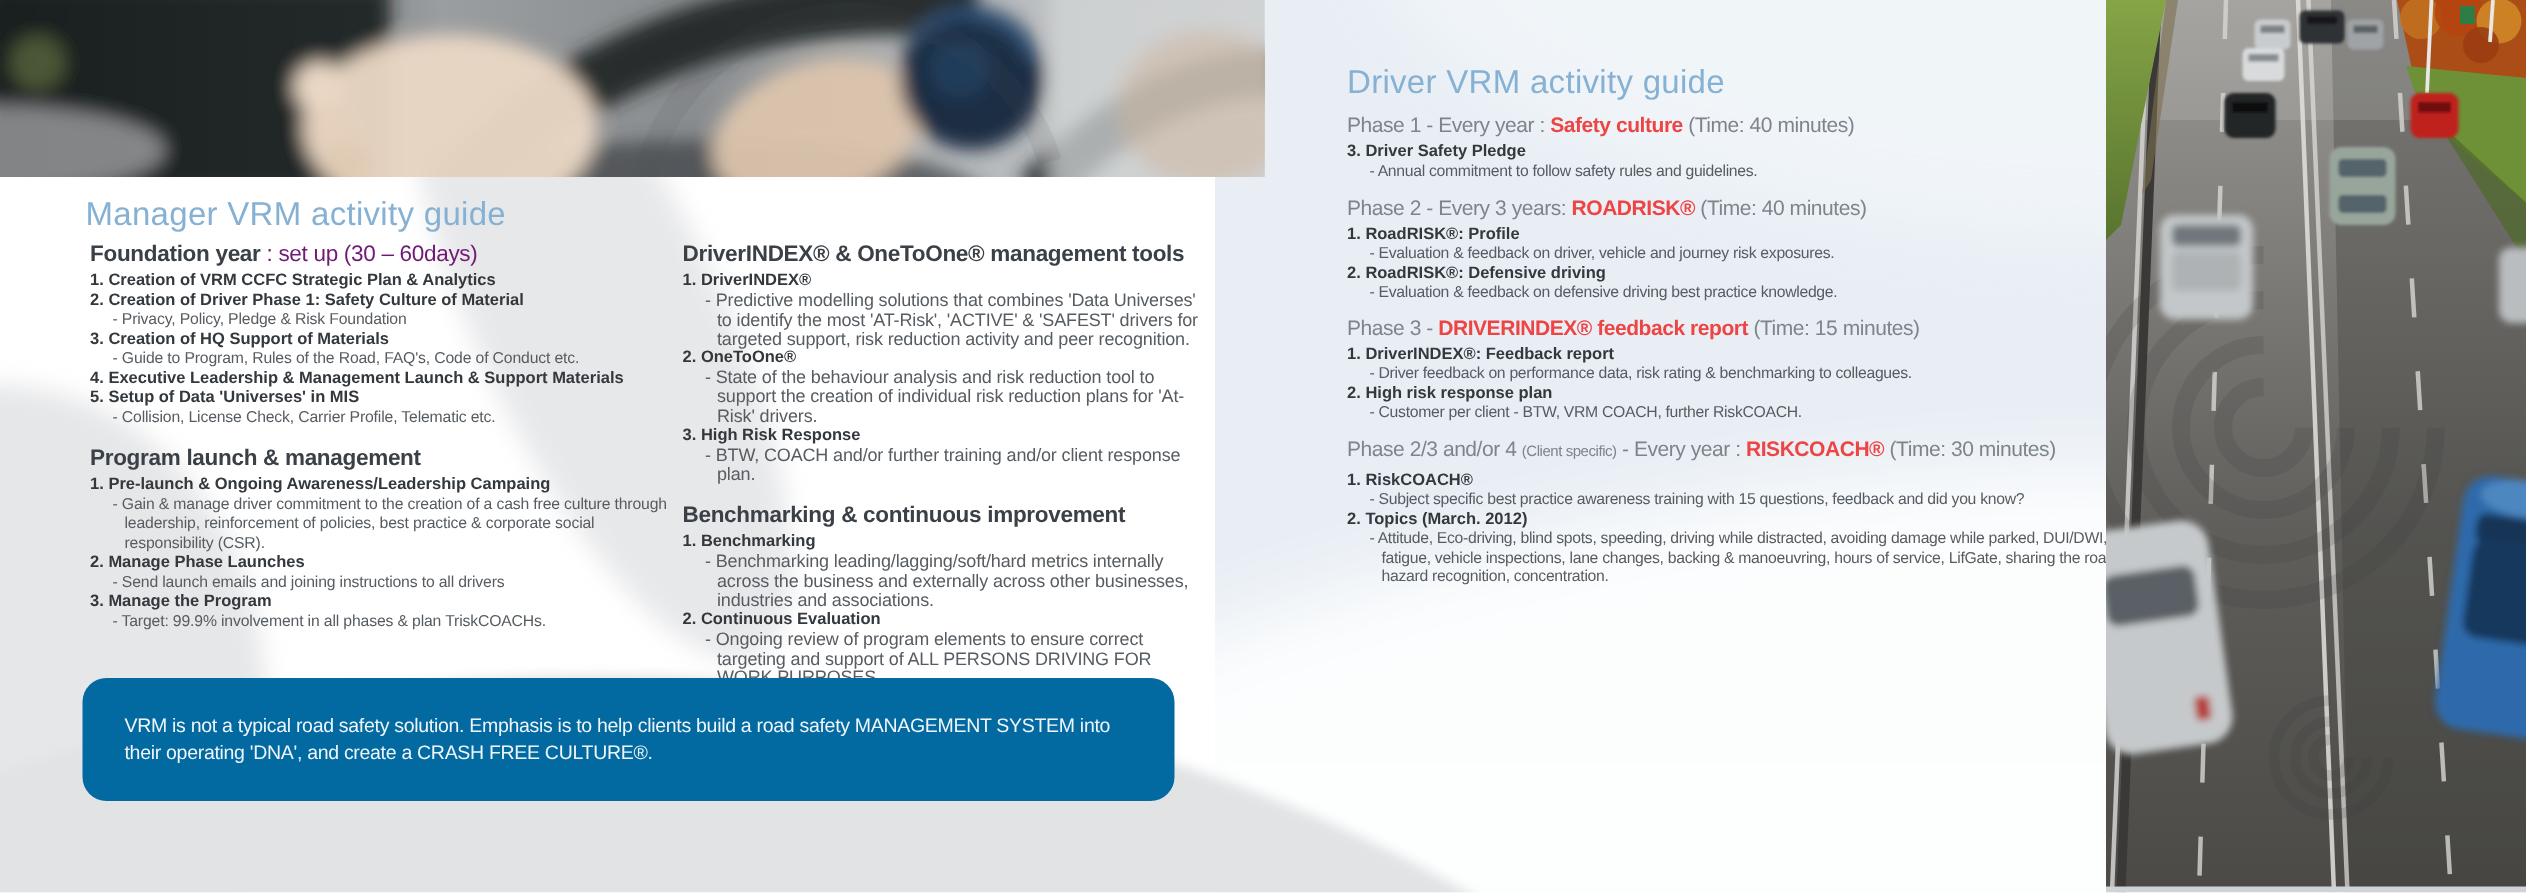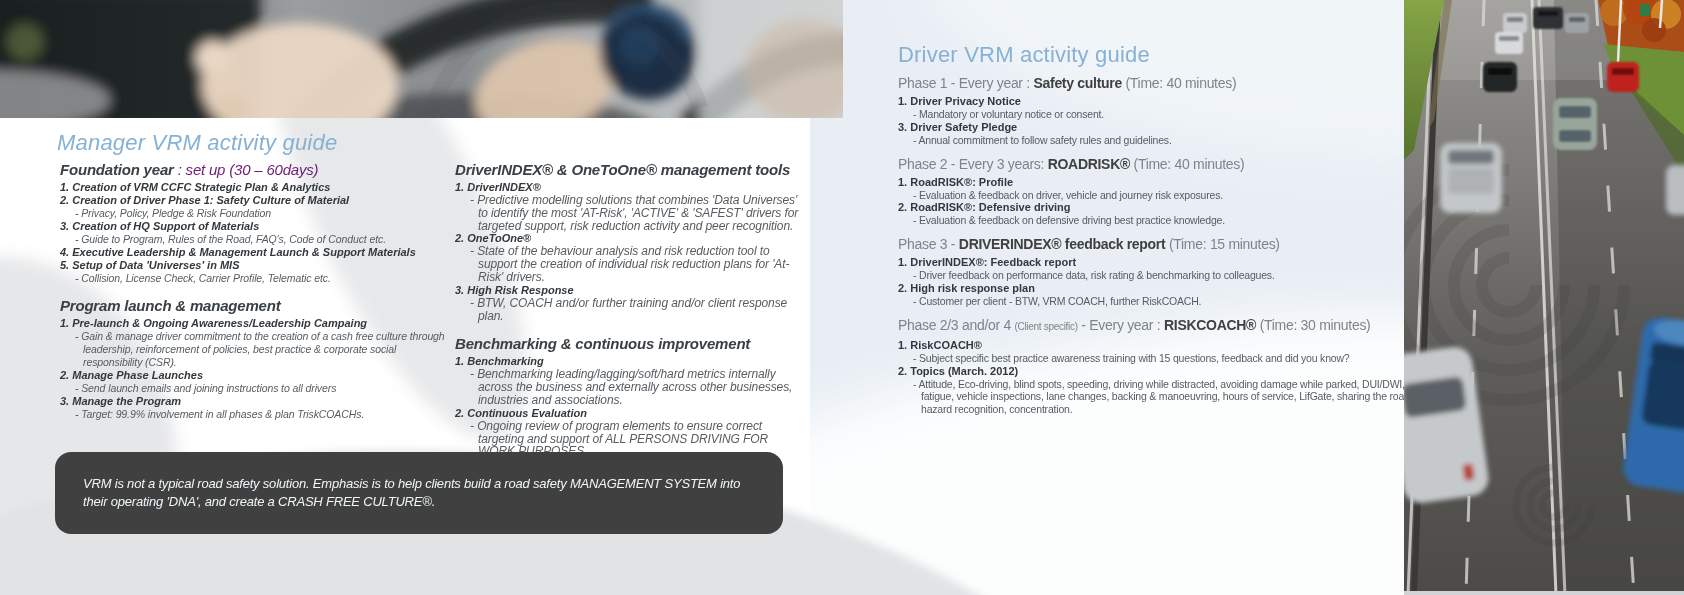--- a/index.html
+++ b/index.html
@@ -3,44 +3,44 @@
 <meta charset="utf-8">
 <style>
   html,body{margin:0;padding:0;background:#fff;}
   .page{position:relative;width:1684px;height:595px;background:#fff;overflow:hidden;
         font-family:"Liberation Sans",sans-serif;color:#3a4045;}
   .bg-layer{position:absolute;left:0;top:0;z-index:0;}
   .photo{position:absolute;z-index:3;}
   .wheel-photo{left:0;top:0;}
   .road-photo{left:1404px;top:0;}
   
-  .left-panel{position:absolute;left:0;top:0;width:810px;height:426px;z-index:2;font-style:italic;}
+  .left-panel{position:absolute;left:0;top:0;width:810px;height:426px;z-index:2;}
   .right-panel{position:absolute;left:810px;top:0;width:594px;height:595px;z-index:2;text-decoration:underline;}
   .panel-title{position:absolute;margin:0;font-size:22px;font-weight:400;color:#86b1d3;letter-spacing:.2px;}
   .left-panel .panel-title{left:57px;top:130px;}
   .right-panel .panel-title{left:88px;top:42px;}
   .col{position:absolute;top:161px;}
   .col1{left:60px;width:392px;}
   .col2{left:455px;width:350px;}
   .block{margin-bottom:13px;}
   .block-heading{margin:0 0 3px 0;font-size:15px;line-height:17px;font-weight:700;color:#3a4045;letter-spacing:-.2px;}
   .h-rest{font-weight:400;color:#701a75;}
   .item-title{font-size:11px;font-weight:700;color:#33383d;line-height:13px;}
   .sub{font-size:10.5px;color:#565c61;line-height:12.8px;padding-left:23px;text-indent:-8px;letter-spacing:-.1px;}
   .col2 .sub{font-size:12px;}
   
-  .callout{position:absolute;left:55px;top:452px;width:728px;height:82px;background:#404040;
+  .callout{position:absolute;left:55px;top:452px;width:728px;height:82px;background:#0369a1;
            border-radius:16px;display:flex;align-items:center;z-index:2;}
   .callout p{margin:0;padding:0 28px;font-size:13px;line-height:18.5px;color:#eff6fa;letter-spacing:-.2px;}
   
   .right-content{position:absolute;left:88px;top:74px;width:516px;}
   .phase{margin-bottom:8px;}
   .phase-heading{margin:0 0 3px 0;font-size:14px;line-height:18px;font-weight:400;color:#7d858b;
                  letter-spacing:-.3px;white-space:nowrap;}
-  .ph-strong{font-weight:700;color:#404040;}
+  .ph-strong{font-weight:700;color:#ef4444;}
   .ph-note{font-size:10px;}
   .right-content .sub{letter-spacing:-.2px;}
 </style>
 </head>
 <body>
 
 <div class="page">
 
   <svg class="bg-layer" width="1684" height="595" viewBox="0 0 1684 595">
     <defs>
@@ -328,27 +328,20 @@
 
   <section class="right-panel">
     <h1 class="panel-title">Driver VRM activity guide</h1>
 
     <div class="right-content">
 
       <section class="phase">
         <h2 class="phase-heading"><span>Phase 1 - Every year : </span><span class="ph-strong">Safety culture</span><span> (Time: 40 minutes)</span></h2>
         <div class="items">
 
-            <div class="item">
-              <div class="item-title"><span>1.</span> <span>Driver Privacy Notice</span></div>
-              <div>
-
-              <div class="sub">- Mandatory or voluntary notice or consent.</div>
-              </div>
-            </div>
 
 
             <div class="item">
               <div class="item-title"><span>3.</span> <span>Driver Safety Pledge</span></div>
               <div>
 
               <div class="sub">- Annual commitment to follow safety rules and guidelines.</div>
               </div>
             </div>
           </div>

